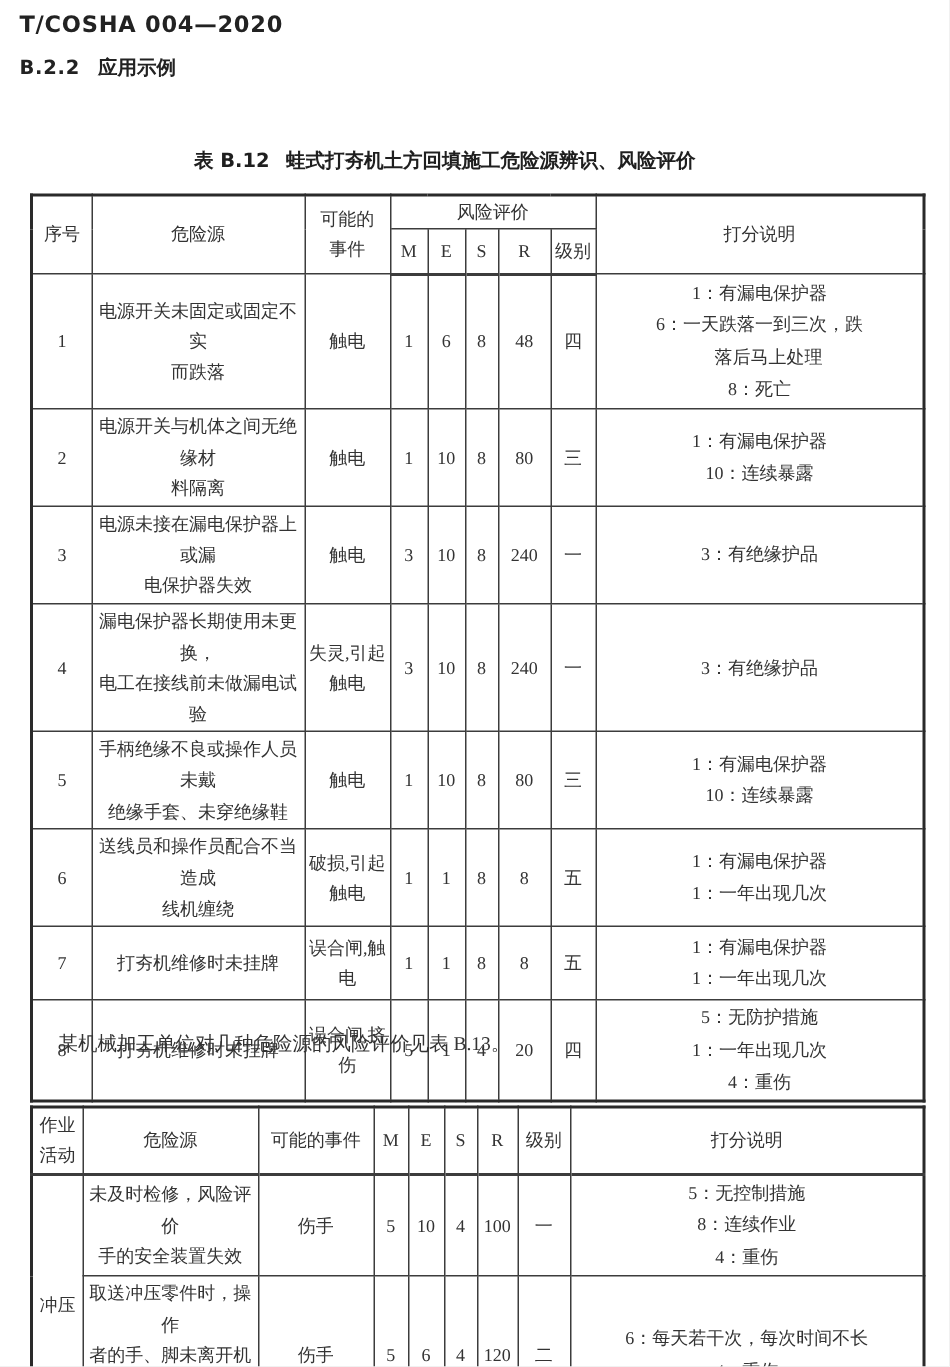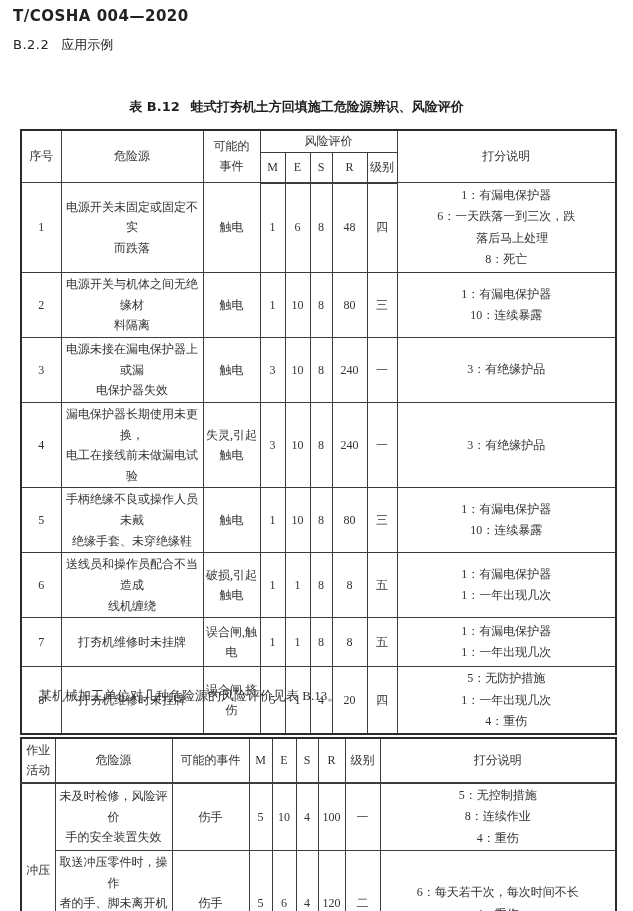--- a/index.html
+++ b/index.html
@@ -9,21 +9,21 @@
     font-family:"Liberation Serif","DejaVu Serif",serif;
   }
   .doc-code {
     position:absolute; top:7px; left:13px;
     font-family:"DejaVu Sans","Liberation Sans",sans-serif;
     font-size:15px; font-weight:bold; letter-spacing:0.5px; color:#222;
   }
   .section-heading {
     position:absolute; top:36px; left:13px;
     font-family:"DejaVu Sans","Liberation Sans",sans-serif;
-    font-size:13px; font-weight:normal; color:#222;
+    font-size:13px; font-weight:bold; color:#222;
   }
   .section-heading .num { margin-right:12px; letter-spacing:0.5px; }
   .para {
     position:absolute; left:13px; right:16px;
     font-size:13px; line-height:1.5; text-indent:2em; color:#333;
   }
   .para-1 { top:62px; }
   .para-2 { top:686px; }
   .tbl-caption {
     position:absolute; left:0; width:593px; text-align:center;

